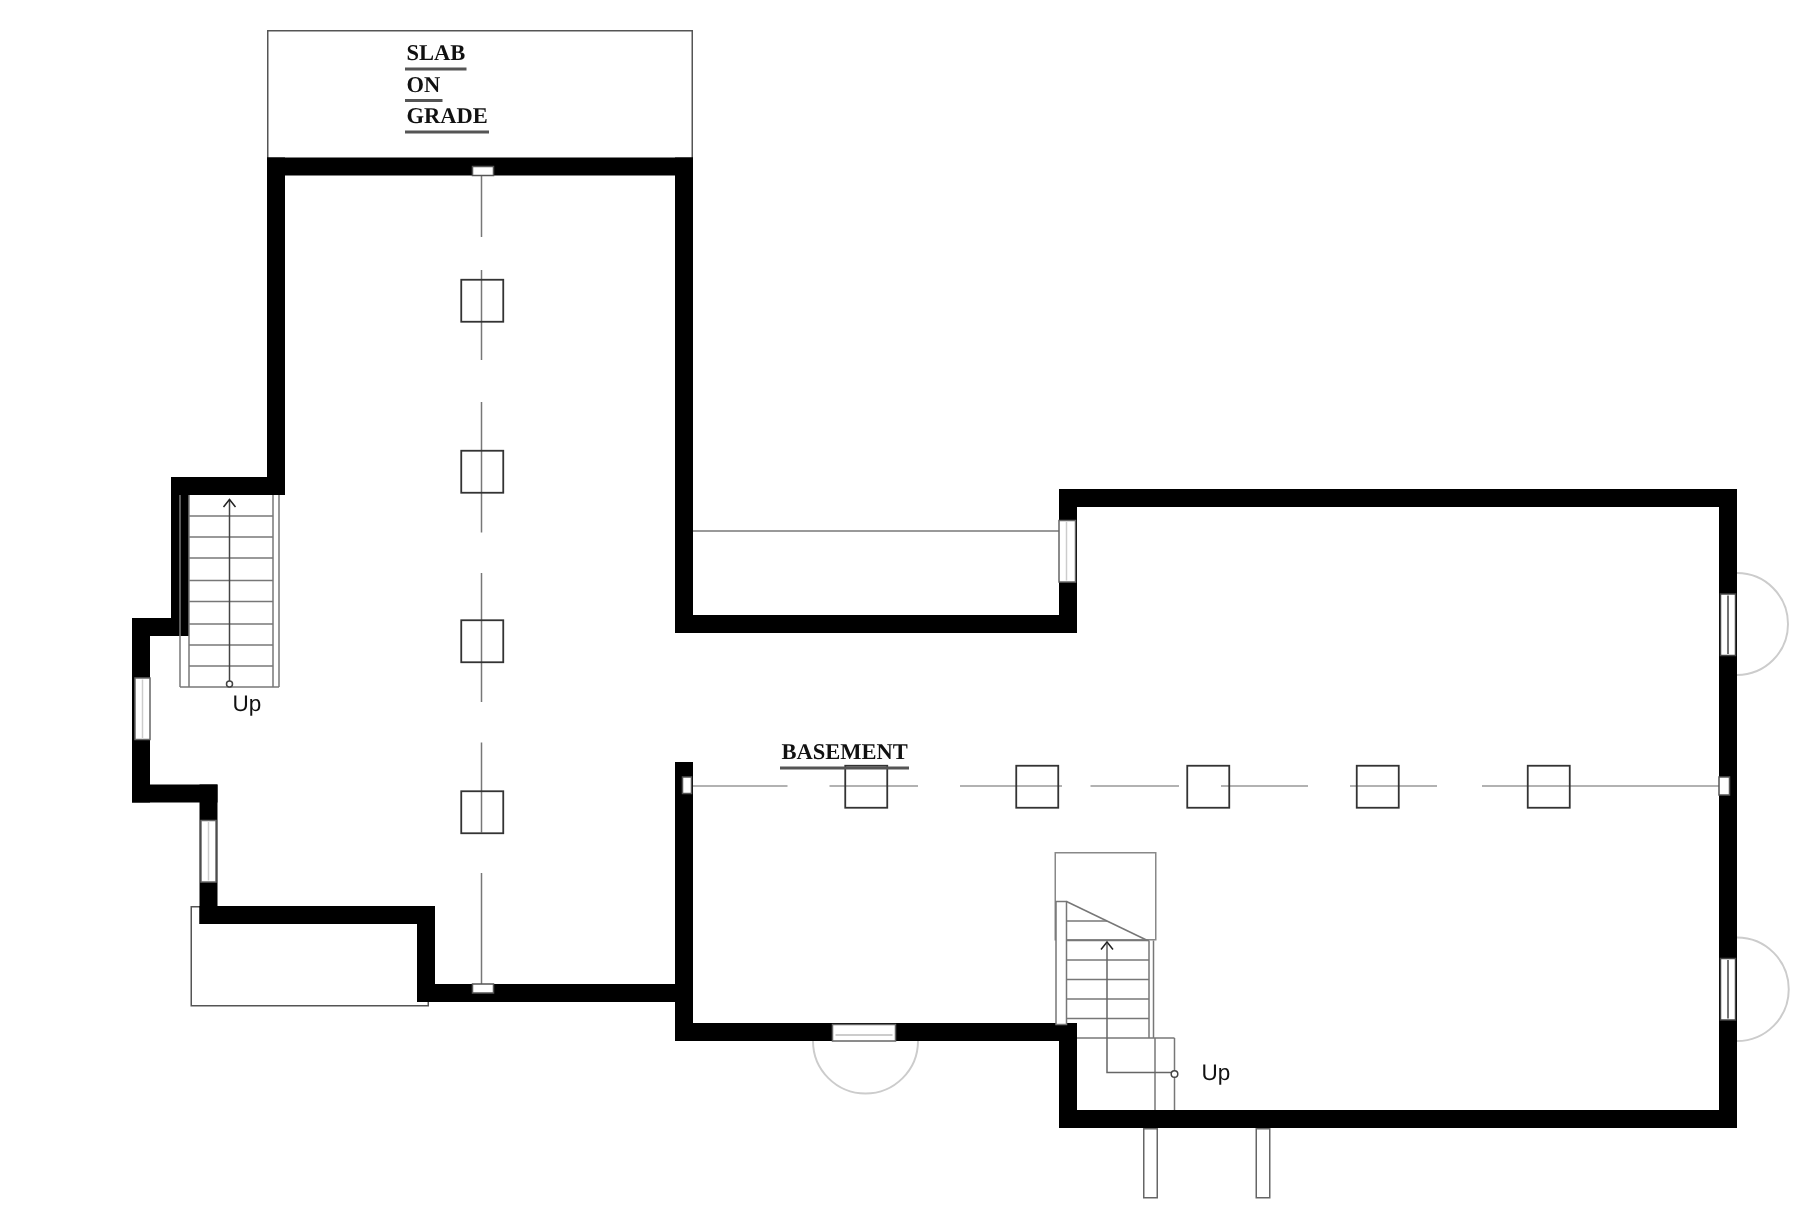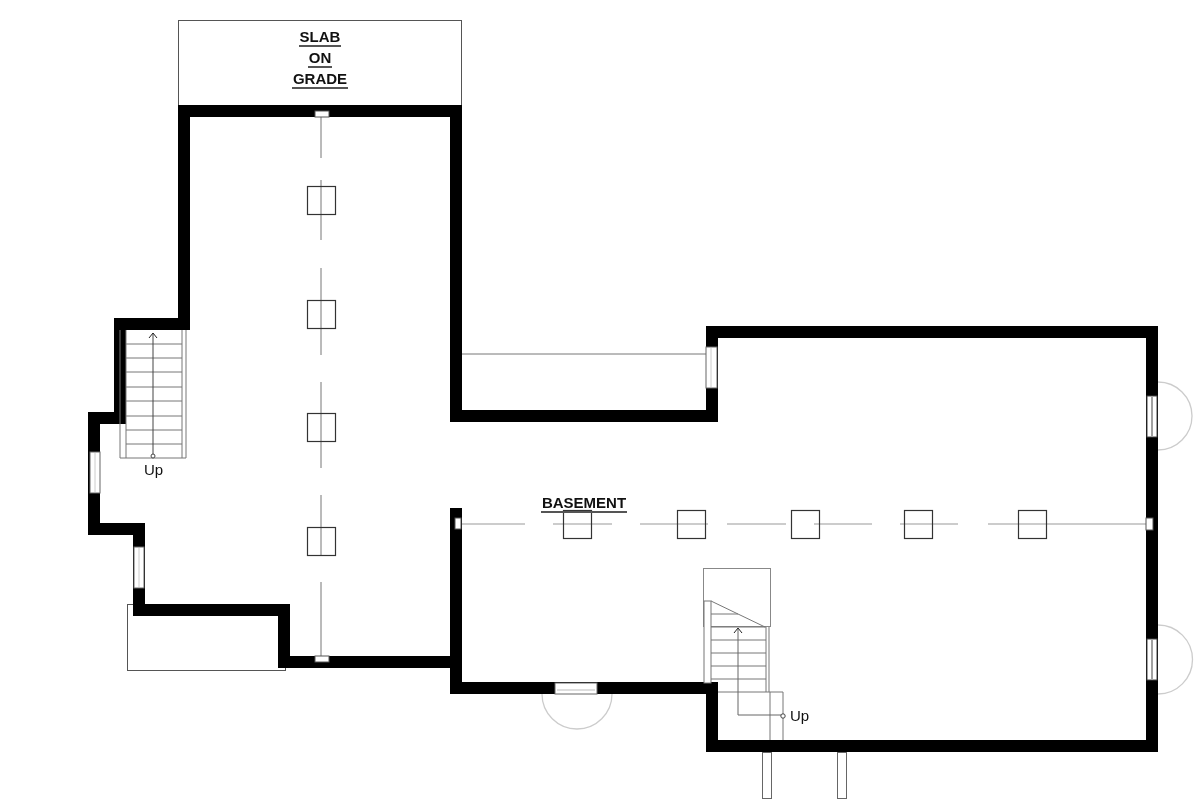--- a/index.html
+++ b/index.html
@@ -1,20 +1,20 @@
 <!DOCTYPE html>
 <html><head>
   <meta charset="utf-8">
   <style>
     html, body { margin: 0; padding: 0; background: #ffffff; }
     body { width: 1200px; height: 806px; overflow: hidden; position: relative; font-family: "Liberation Sans", sans-serif; }
     #plan { position: absolute; left: 0; top: 0; }
-    .lbl { position: absolute; font-family: Liberation Sans, sans-serif; font-weight: bold; font-size: 15px; color: #111; text-align: center; line-height: 21px; }
+    .lbl { position: absolute; font-family: Liberation Serif, serif; font-weight: bold; font-size: 15px; color: #111; text-align: left; line-height: 21px; }
     .lbl span { display: inline-block; border-bottom: 2px solid #555; line-height: 17px; padding: 0 1px; }
-    .up { position: absolute; font-family: "Liberation Sans", sans-serif; font-size: 15px; color: #111; }
+    .up { position: absolute; font-family: "Liberation Sans", sans-serif; font-size: 15px; color: #111; margin-left: 11px; }
   </style>
 </head>
 <body>
 
 <svg id="plan" width="1200" height="806" viewBox="0 0 1200 806" xmlns="http://www.w3.org/2000/svg">
 
   <rect x="178.5" y="20.5" width="283" height="86" fill="none" stroke="#555" stroke-width="1"></rect>
 
   <rect x="127.5" y="604.5" width="158" height="66" fill="none" stroke="#555" stroke-width="1"></rect>
 

